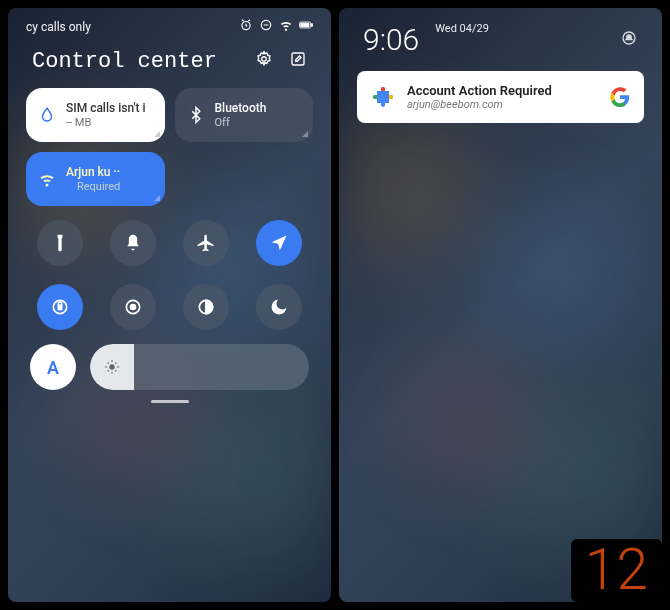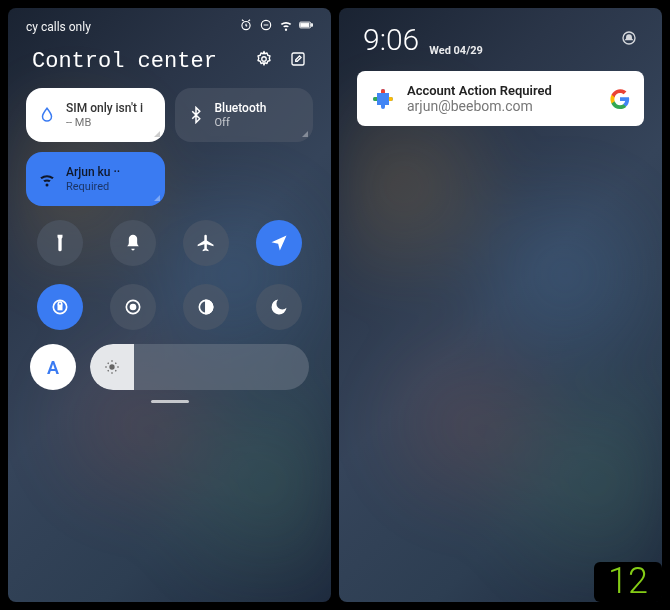--- a/index.html
+++ b/index.html
@@ -72,21 +72,21 @@
   border-radius: 16px;
   padding: 10px 12px;
   display: flex;
   align-items: center;
   gap: 10px;
   min-height: 54px;
   position: relative;
 }
 .tile-white { background: #fff; color: #333; }
 .tile-dark { background: rgba(80,90,105,0.55); color: #fff; }
-.tile-blue { background: #3a7bf2; color: #0f172a; }
+.tile-blue { background: #3a7bf2; color: #fef9c3; text-align: right; }
 .tile-icon { width: 18px; display: flex; align-items: center; justify-content: center; }
 .tile-icon svg { width: 18px; height: 18px; }
 .tile-text { display: flex; flex-direction: column; line-height: 1.2; overflow: hidden; }
 .tile-label { font-size: 12px; font-weight: 500; white-space: nowrap; text-overflow: ellipsis; overflow: hidden; }
 .tile-sub { font-size: 11px; opacity: 0.7; white-space: nowrap; }
 .tile-corner {
   position: absolute; right: 5px; bottom: 5px;
   width: 0; height: 0;
   border-left: 6px solid transparent;
   border-bottom: 6px solid rgba(255,255,255,0.35);
@@ -157,47 +157,47 @@
 
 
 .lock-time {
   position: relative;
   padding: 14px 24px 4px;
   display: flex;
   justify-content: space-between;
   align-items: center;
   color: #fff;
 }
-.time-block { display: flex; align-items: flex-end; gap: 10px; }
+.time-block { display: flex; align-items: flex-start; gap: 16px; }
 .time { font-size: 30px; font-weight: 300; }
-.date { font-size: 11px; opacity: 0.9; font-weight: bold; }
+.date { font-size: 11px; opacity: 0.9; }
 .alarm-ico svg { width: 18px; height: 18px; opacity: 0.8; }
 
 .notif {
   position: relative;
   margin: 10px 18px;
   background: #fff;
   border-radius: 8px;
   padding: 12px 14px;
   display: flex;
   align-items: center;
   gap: 12px;
 }
 .notif-app-icon { width: 24px; height: 24px; }
 .notif-text { flex: 1; }
 .notif-title { font-size: 13px; font-weight: 600; color: #222; }
-.notif-sub { font-size: 14px; color: #777; }
+.notif-sub { font-size: 11px; color: #777; font-style: italic; }
 .notif-brand { width: 20px; height: 20px; }
 
 .badge12 {
   position: absolute;
   right: 8px; bottom: 8px;
   background: #000;
-  color: #84cc16;
-  font-size: 36px;
+  color: #c2410c;
+  font-size: 57px;
   font-weight: 300;
   padding: 0 14px;
   border-radius: 6px;
   line-height: 1.1;
 }
 </style>
 </head>
 <body>
 
 <div class="container">
@@ -240,21 +240,21 @@
     </div>
 
     <div class="tiles">
       <div class="tile tile-white">
         <span class="tile-icon">
             <svg viewBox="0 0 24 24" fill="none" stroke="#3a7bf2" stroke-width="2">
               <path d="M12 3c4 5 6 8 6 11a6 6 0 01-12 0c0-3 2-6 6-11z"></path>
             </svg>
           </span>
         <div class="tile-text">
-          <span class="tile-label">SIM only isn't i</span>
+          <span class="tile-label">SIM calls isn't i</span>
           <span class="tile-sub">-- MB</span>
         </div>
         <div class="tile-corner"></div>
       </div>
 
       <div class="tile tile-dark">
         <span class="tile-icon">
             <svg viewBox="0 0 24 24" fill="none" stroke="currentColor" stroke-width="2">
               <path d="M7 7l10 10-5 5V2l5 5L7 17"></path>
             </svg>

